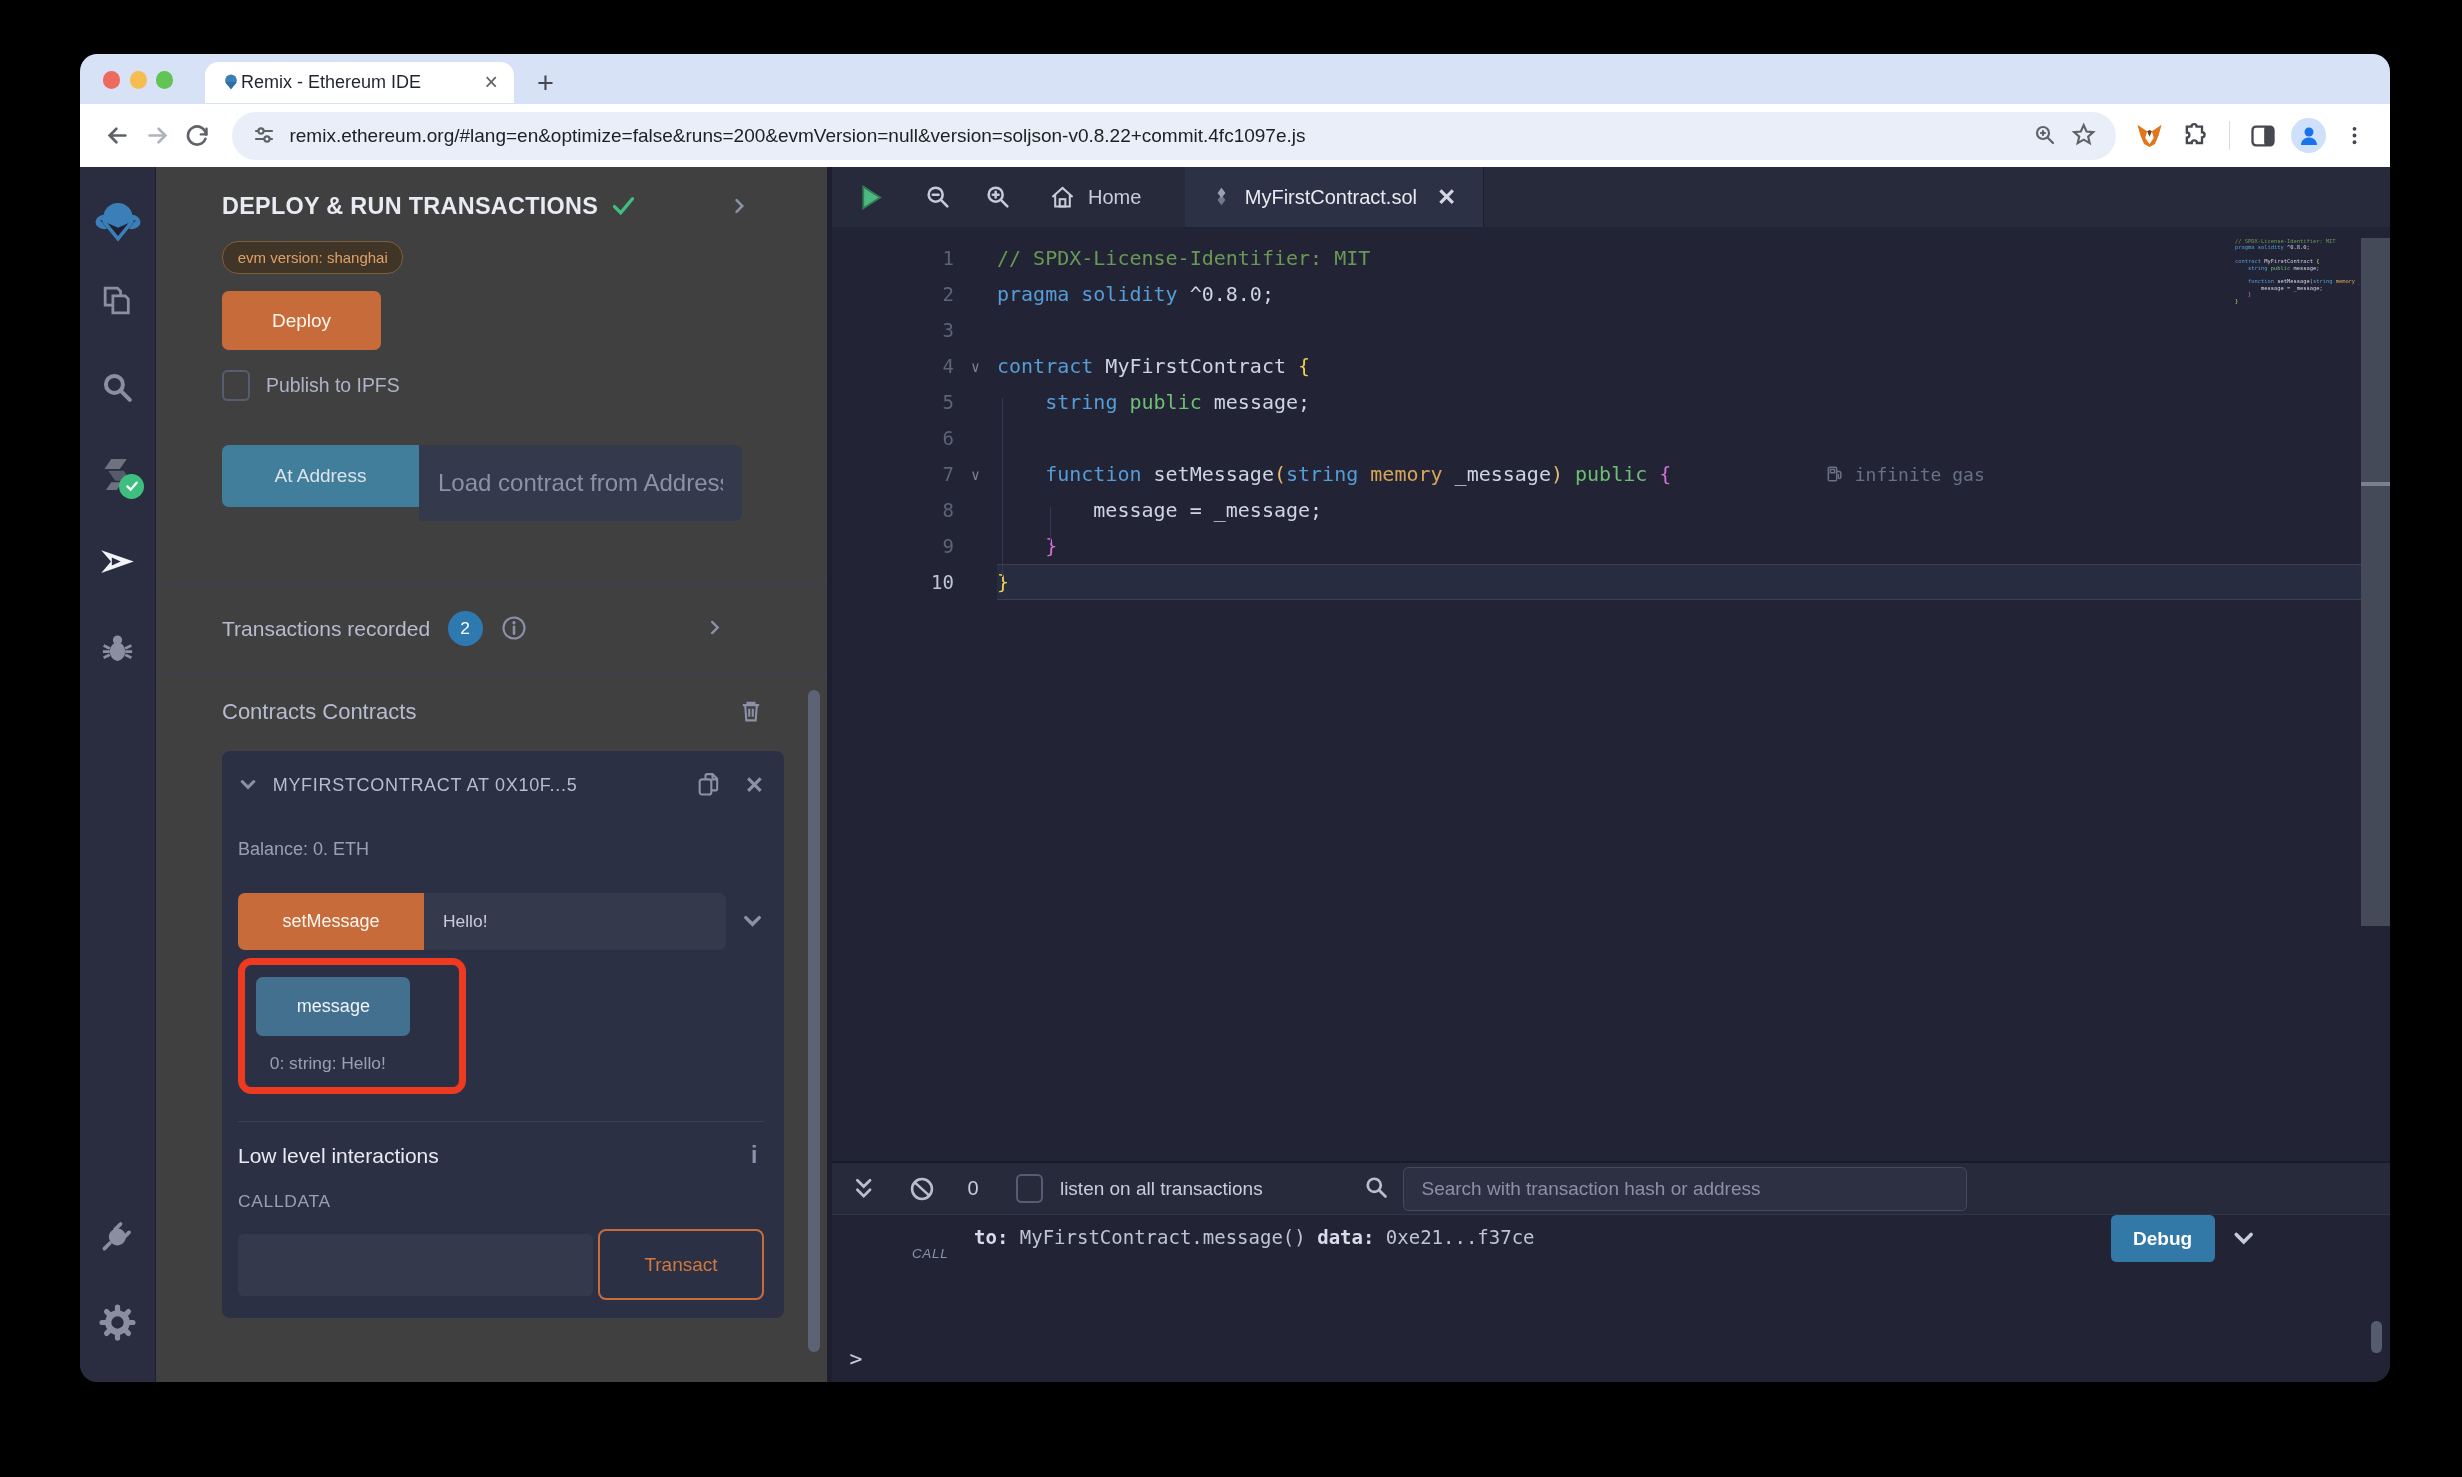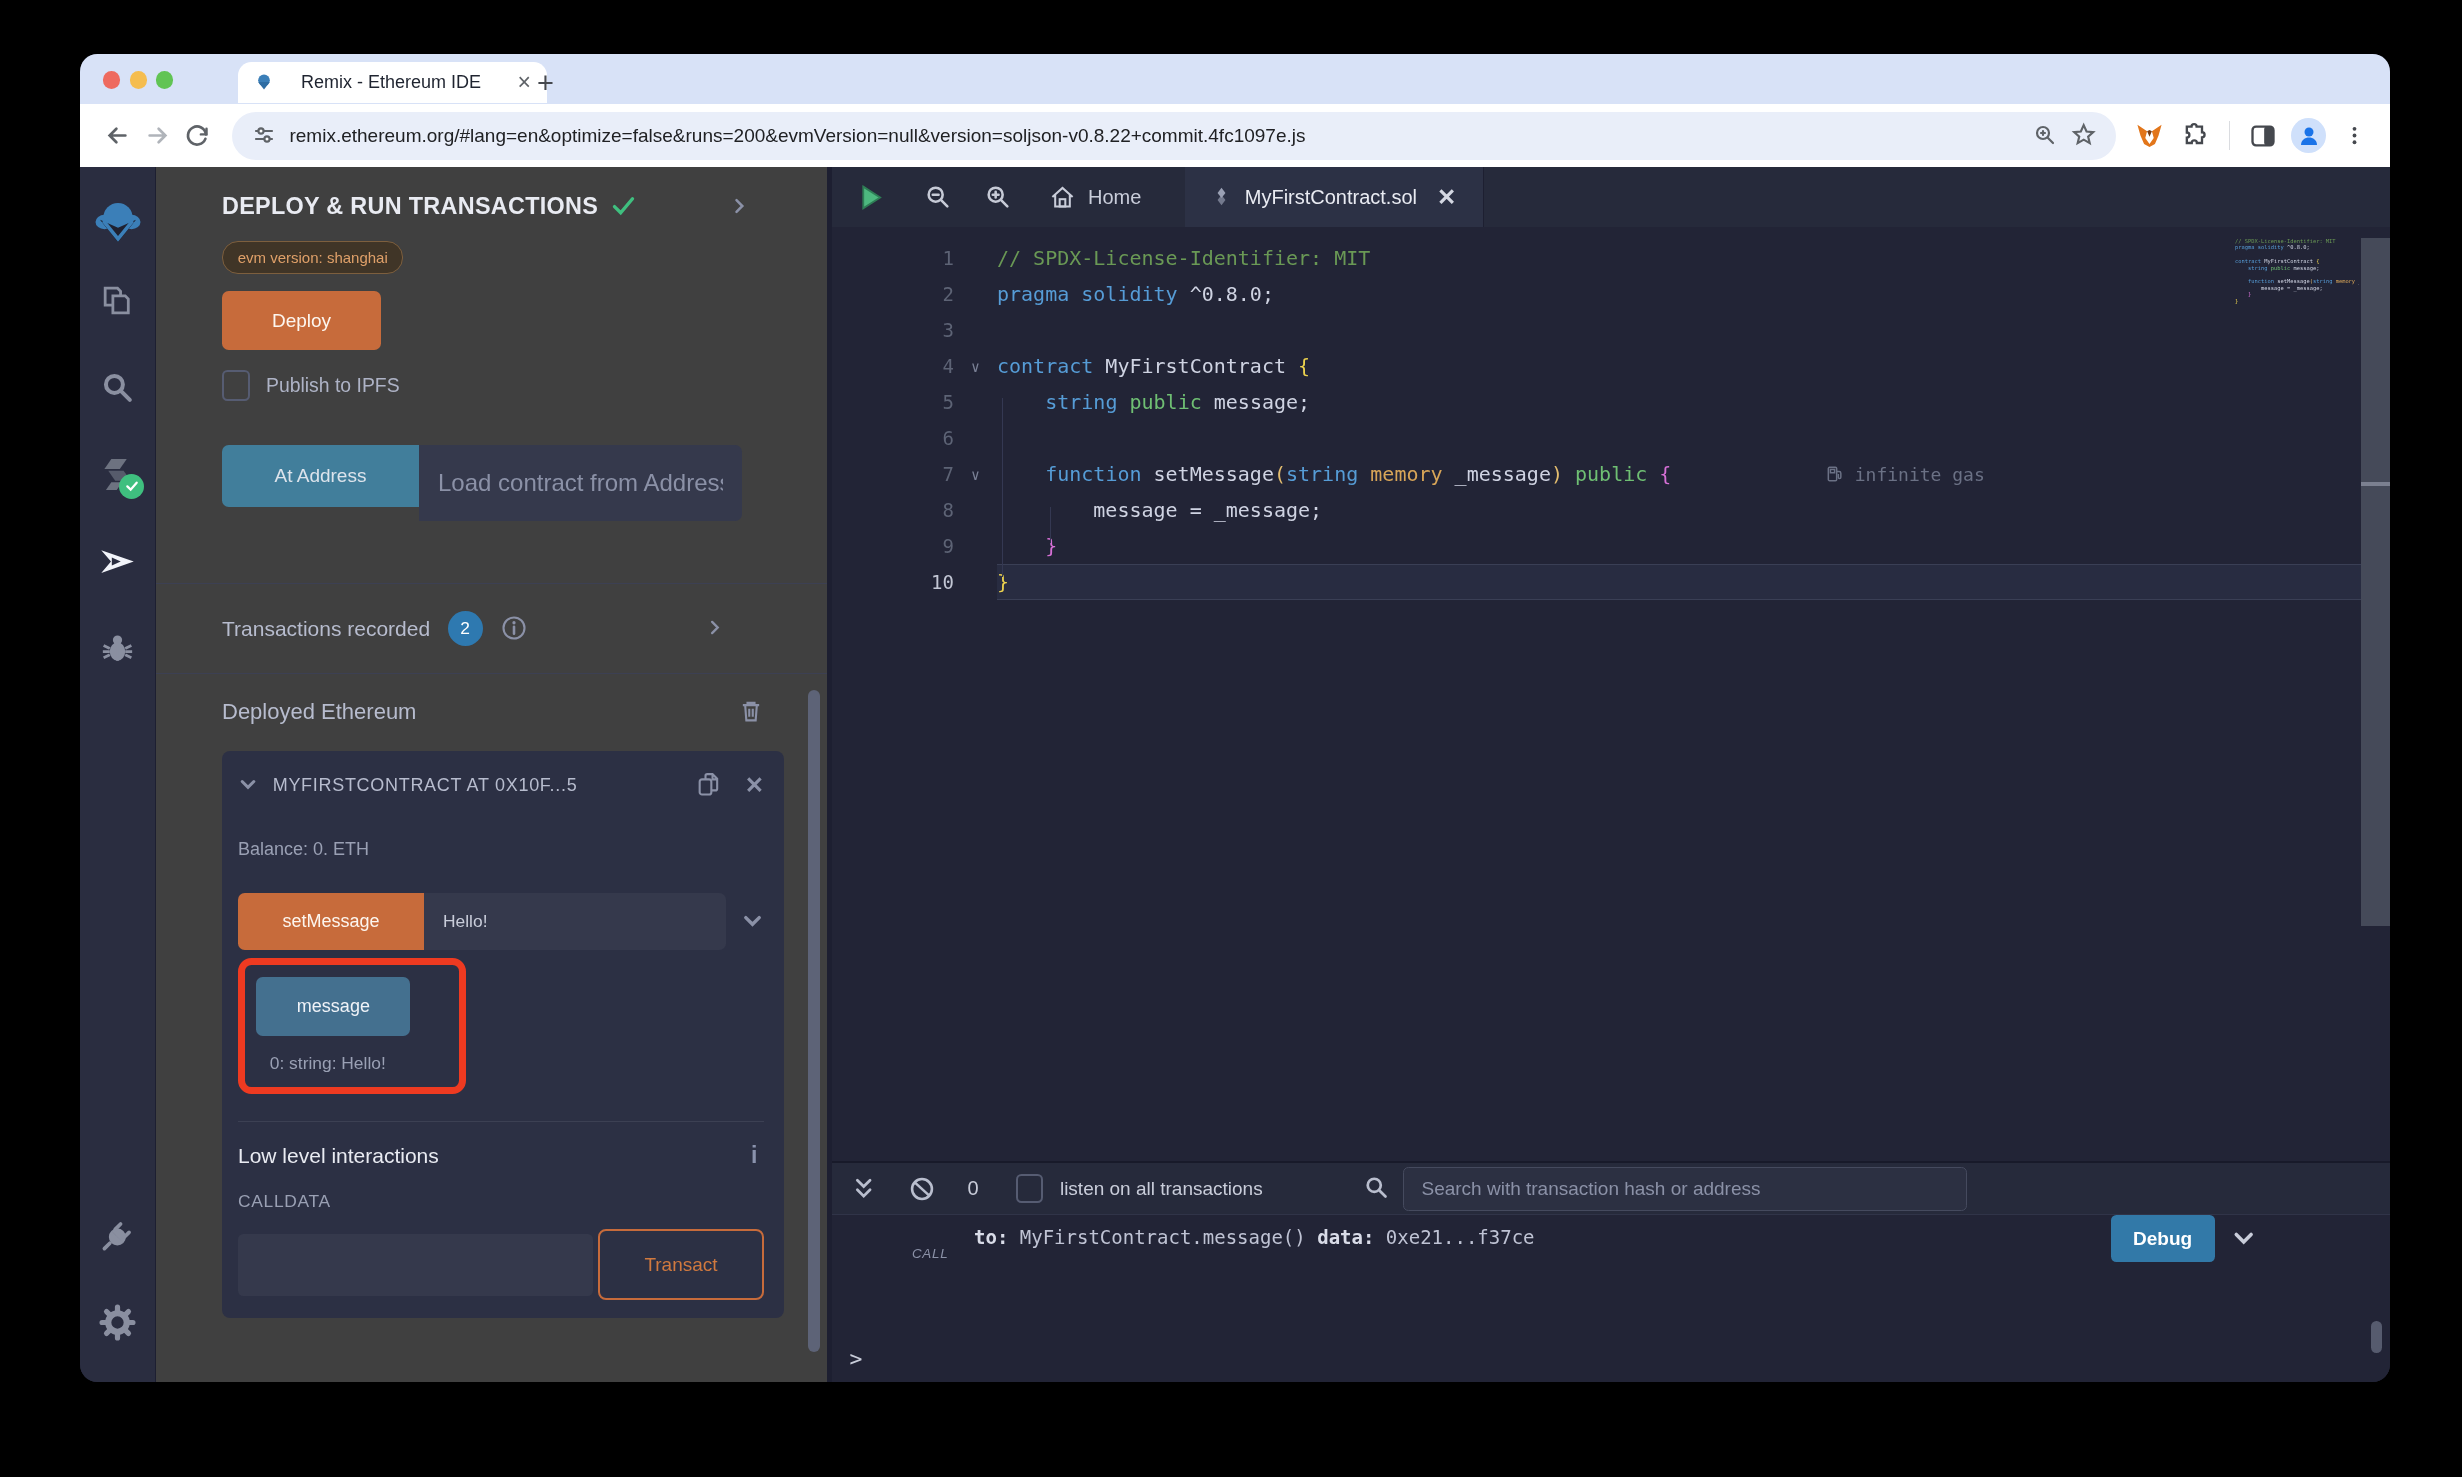--- a/index.html
+++ b/index.html
@@ -3,21 +3,21 @@
 <meta charset="utf-8">
 <style>
   * { margin:0; padding:0; box-sizing:border-box; }
   html,body { width:2462px; height:1477px; background:#000; font-family:"Liberation Sans",sans-serif; overflow:hidden; }
   .window { position:absolute; left:80px; top:54px; width:2310px; height:1328px; border-radius:17.4px; overflow:hidden; background:#222436; display:flex; flex-direction:column; }
 
   
   .tabstrip { height:50px; background:#d8e2f7; position:relative; flex:none; }
   .tl { position:absolute; top:17.4px; width:17.4px; height:17.4px; border-radius:50%; }
   .tl.red { left:23px; background:#ee6a5f; } .tl.yellow { left:50px; background:#f5bd4f; } .tl.green { left:76px; background:#61c454; }
-  .btab { position:absolute; left:125px; top:8px; width:309px; height:41px; background:#fff; border-radius:13.4px 13.4px 0 0; display:flex; align-items:center; padding:0 16px; gap:27px;margin-left:33px; }
+  .btab { position:absolute; left:125px; top:8px; width:309px; height:41px; background:#fff; border-radius:13.4px 13.4px 0 0; display:flex; align-items:center; padding:0 16px; gap:0; }
   .btab-title { font-size:18px; color:#1f2430; flex:1; white-space:nowrap; overflow:hidden; }
   .tab-x { font-size:23px; color:#5f6368; line-height:1; }
   .newtab { position:absolute; left:447px; top:10.7px; width:37px; height:37px; border-radius:50%; display:flex; align-items:center; justify-content:center; font-size:29px; color:#45484e; }
   .toolbar { height:63px; background:#fff; display:flex; align-items:center; padding:0 17.4px; flex:none; }
   .nav-ic { width:40px; height:40px; display:flex; align-items:center; justify-content:center; color:#5f6368; flex:none; }
   .nav-ic.dis { color:#b0b4ba; }
   .omnibox { flex:1; height:48px; background:#e9eef9; border-radius:25px; margin:0 14.7px; display:flex; align-items:center; padding:0 20px; gap:13.4px; min-width:0; }
   .url-text { font-size:19px; color:#202124; white-space:nowrap; overflow:hidden; flex:1; }
   .chrome-right { display:flex; align-items:center; gap:9.4px; flex:none; }
   .ext-ic { width:37px; height:37px; display:flex; align-items:center; justify-content:center; color:#45484e; }
@@ -315,21 +315,21 @@
             </svg>
         </span>
         <span class="tx-chev">
           <svg width="19" height="19" viewBox="0 0 24 24" fill="none" stroke="currentColor" stroke-width="3" stroke-linecap="round">
               <path d="M9 5 L16 12 L9 19"></path>
             </svg>
         </span>
       </div>
       <hr class="hr-bleed" style="margin-top:0">
       <div class="dep-head-row">
-        <span class="dep-heading">Deployed Ethereum</span>
+        <span class="dep-heading">Contracts Contracts</span>
         <span class="trash">
           <svg width="28" height="28" viewBox="0 0 24 24" fill="none" stroke="currentColor" stroke-width="1.8">
               <path d="M5 7 H19 M9 7 V5 H15 V7 M7 7 L8 20 H16 L17 7"></path>
               <path d="M10.5 10 V17 M13.5 10 V17"></path>
             </svg>
         </span>
       </div>
 
       <div class="card">
         <div class="card-title-row">

